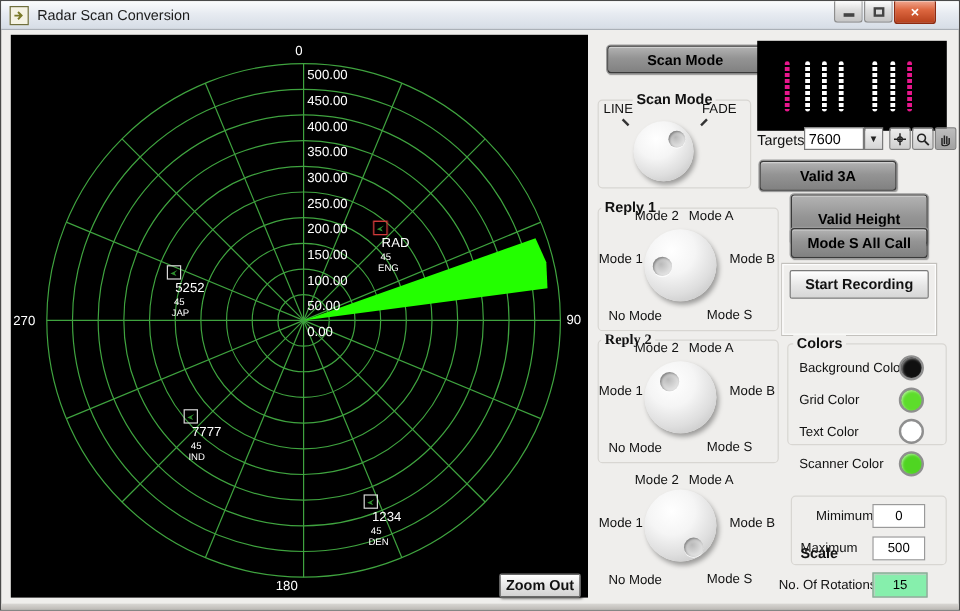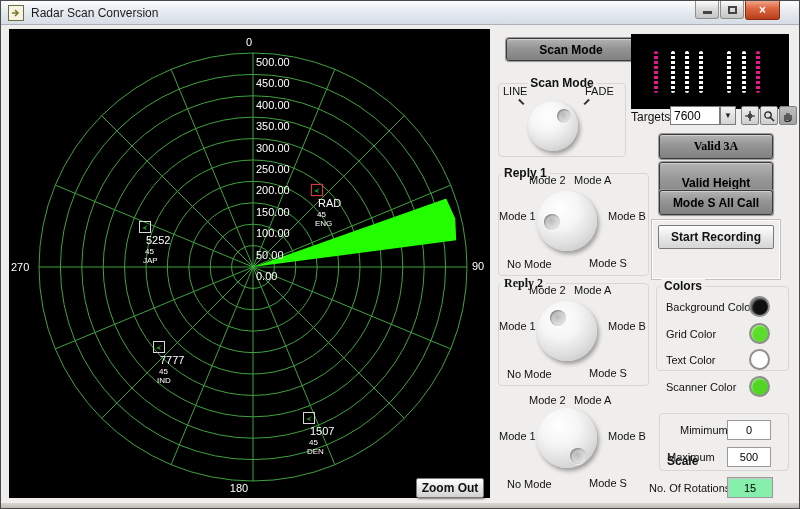--- a/index.html
+++ b/index.html
@@ -38,21 +38,21 @@
     background:linear-gradient(#ffffff,#e2e2e2 60%,#d2d2d2); border:1px solid #7a7a7a; border-radius:2px;
     font-weight:bold; font-size:12px; color:#111; display:flex; align-items:center; justify-content:center;
     box-shadow:inset 0 1px 0 #fff, 1px 1px 2px rgba(0,0,0,.5); }
 
   
   .dark-btn { position:absolute; background:linear-gradient(#b3b3b3,#949494 45%,#818181);
     border:1px solid #3a3a3a; border-radius:3px; font-weight:bold; font-size:12px; color:#000;
     display:flex; align-items:center; justify-content:center;
     box-shadow:inset 0 1px 0 #cfcfcf, 0 0 0 1px #9b9b9b, 1px 1px 1px rgba(0,0,0,.35); }
   #scan-mode-button { left:505px; top:37px; width:130px; height:23px; }
-  #valid-3a { left:658px; top:133px; width:114px; height:25px;font-family:Liberation Serif, serif; }
+  #valid-3a { left:632px; top:133px; width:114px; height:25px; }
   #valid-height { left:658px; top:161px; width:114px; height:42px; }
   #mode-s-all-call { left:658px; top:189px; width:114px; height:25px; }
 
   .light-btn { position:absolute; background:linear-gradient(#ffffff,#e6e6e6 55%,#d6d6d6);
     border:1px solid #7a7a7a; border-radius:2px; font-weight:bold; font-size:12px; color:#111;
     display:flex; align-items:center; justify-content:center; box-shadow:inset 0 1px 0 #fff; }
   #start-recording { left:657px; top:224px; width:116px; height:24px; }
   #playback { left:657px; top:251px; width:116px; height:23px; }
   #recording-group { position:absolute; left:651px; top:219px; width:128px; height:59px;
     border:1px solid #fdfdfd; box-shadow:0 0 0 1px #c3c1bd; }
@@ -219,21 +219,21 @@
           <span class="tline1">7777</span>
           <span class="tline2">45</span>
           <span class="tline3">IND</span>
         </div>
         <div class="target" style="left: 294px; top: 383px;">
           <div class="tbox">
             <svg width="8" height="8" viewBox="0 0 8 8">
               <path d="M1 5 L7 2 L4.5 4.5 L6 7 Z" fill="#2e8f2e"></path>
             </svg>
           </div>
-          <span class="tline1">1507</span>
+          <span class="tline1">1234</span>
           <span class="tline2">45</span>
           <span class="tline3">DEN</span>
         </div>
       </div>
     <div id="zoom-out-btn">Zoom Out</div>
   </div>
 
   <div class="dark-btn" id="scan-mode-button">Scan Mode</div>
 
   <div id="display">

